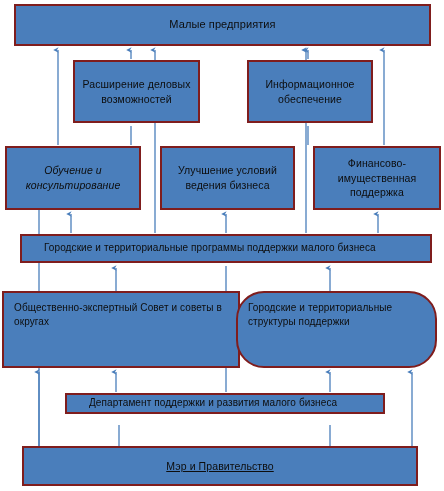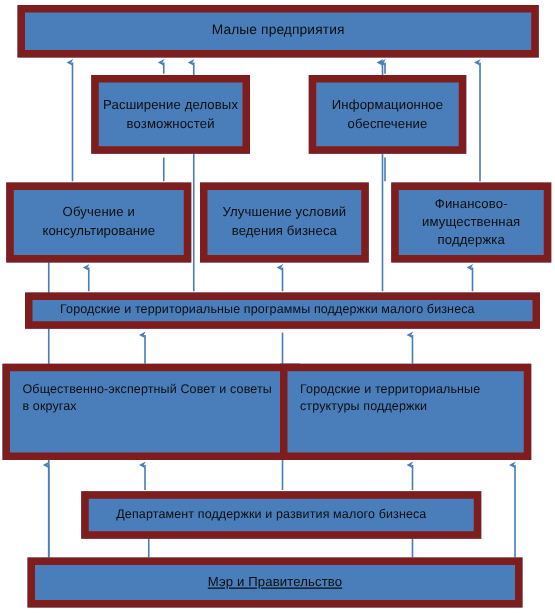--- a/index.html
+++ b/index.html
@@ -21,21 +21,21 @@
     left: 0;
     top: 0;
     width: 444px;
     height: 491px;
     pointer-events: none;
   }
   .node {
     position: absolute;
     box-sizing: border-box;
     background: #4A7EBB;
-    border: 6px solid #7f1d1d;
+    border: 2px solid #7f1d1d;
     color: #0D0D0D;
     display: flex;
     line-height: 1.42;
     letter-spacing: 0.1px;
     z-index: 2;
   }
   .node .label {
     display: block;
     width: 100%;
   }
@@ -112,45 +112,45 @@
   </div>
 
   <div class="node align-center fs-105" id="n-information-support" style="left: 247px; top: 60px; width: 126px; height: 63px;">
     <span class="label">Информационное обеспечение</span>
   </div>
 
   <div class="node align-center fs-105" id="n-business-expansion" style="left: 73px; top: 60px; width: 127px; height: 63px;">
     <span class="label">Расширение деловых возможностей</span>
   </div>
 
-  <div class="node align-center fs-105" id="n-training-consulting" style="left: 5px; top: 146px; width: 148px; height: 64px;">
+  <div class="node align-center fs-105" id="n-training-consulting" style="left: 5px; top: 146px; width: 136px; height: 64px; font-style: italic;">
     <span class="label">Обучение и консультирование</span>
   </div>
 
   <div class="node align-center fs-105" id="n-financial-property-support" style="left: 313px; top: 146px; width: 128px; height: 64px;">
     <span class="label">Финансово-имущественная поддержка</span>
   </div>
 
   <div class="node align-center fs-105" id="n-business-conditions" style="left: 160px; top: 146px; width: 135px; height: 64px;">
     <span class="label">Улучшение условий ведения бизнеса</span>
   </div>
 
   <div class="node align-midleft fs-10" id="n-city-territorial-programs" style="left: 20px; top: 234px; width: 412px; height: 29px;">
     <span class="label">Городские и территориальные  программы  поддержки  малого бизнеса</span>
   </div>
 
   <div class="node align-topleft fs-10" id="n-public-expert-council" style="left: 2px; top: 291px; width: 238px; height: 77px;">
     <span class="label">Общественно-экспертный Совет и советы в округах</span>
   </div>
 
-  <div class="node align-topleft fs-10" id="n-city-territorial-structures" style="left: 224px; top: 291px; width: 201px; height: 77px;">
+  <div class="node align-topleft fs-10" id="n-city-territorial-structures" style="left: 236px; top: 291px; width: 201px; height: 77px; border-radius: 28px;">
     <span class="label">Городские и территориальные структуры поддержки</span>
   </div>
 
-  <div class="node align-midleft fs-10" id="n-support-department" style="left: 65px; top: 393px; width: 320px; height: 38px;">
+  <div class="node align-midleft fs-10" id="n-support-department" style="left: 65px; top: 393px; width: 320px; height: 21px;">
     <span class="label">Департамент поддержки  и развития малого бизнеса</span>
   </div>
 
   <div class="node align-center fs-105" id="n-mayor-government" style="left: 22px; top: 446px; width: 396px; height: 40px; text-decoration: underline;">
     <span class="label">Мэр и Правительство</span>
   </div>
 
 </div>
 
 </body></html>

